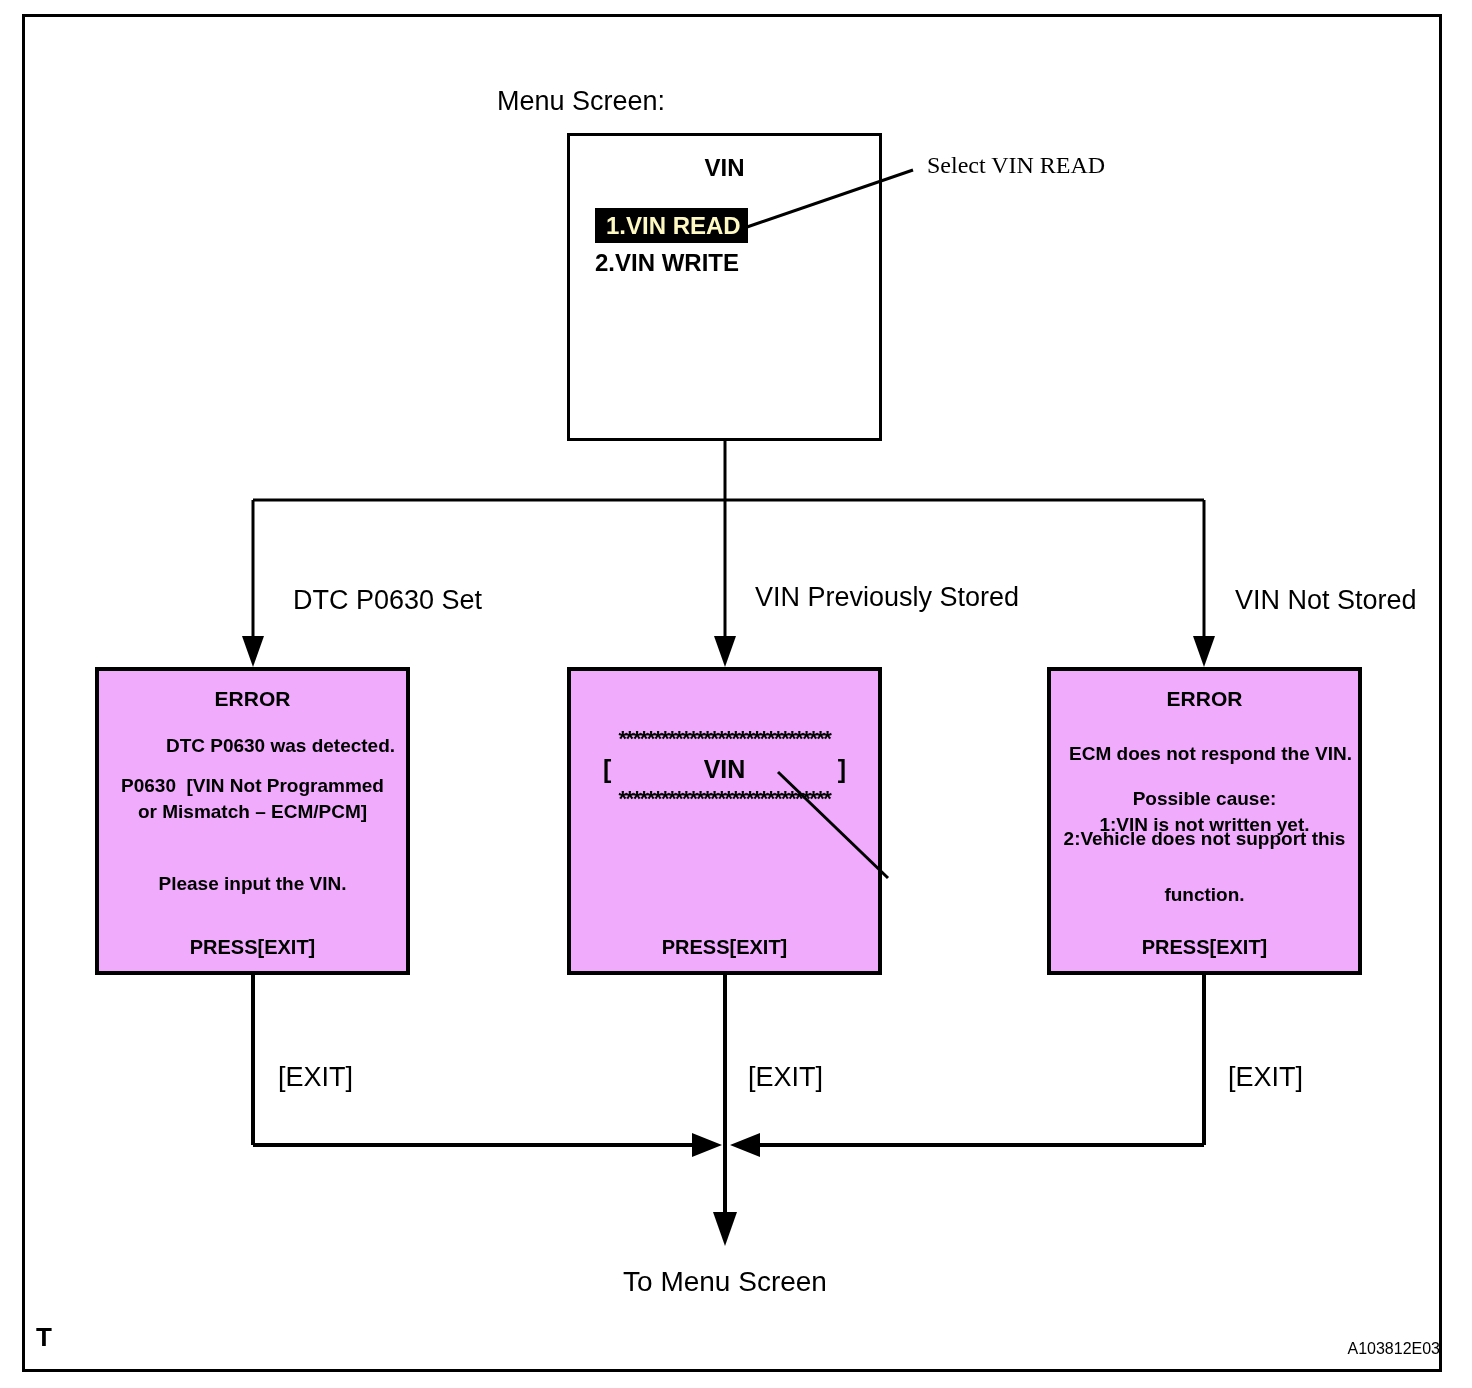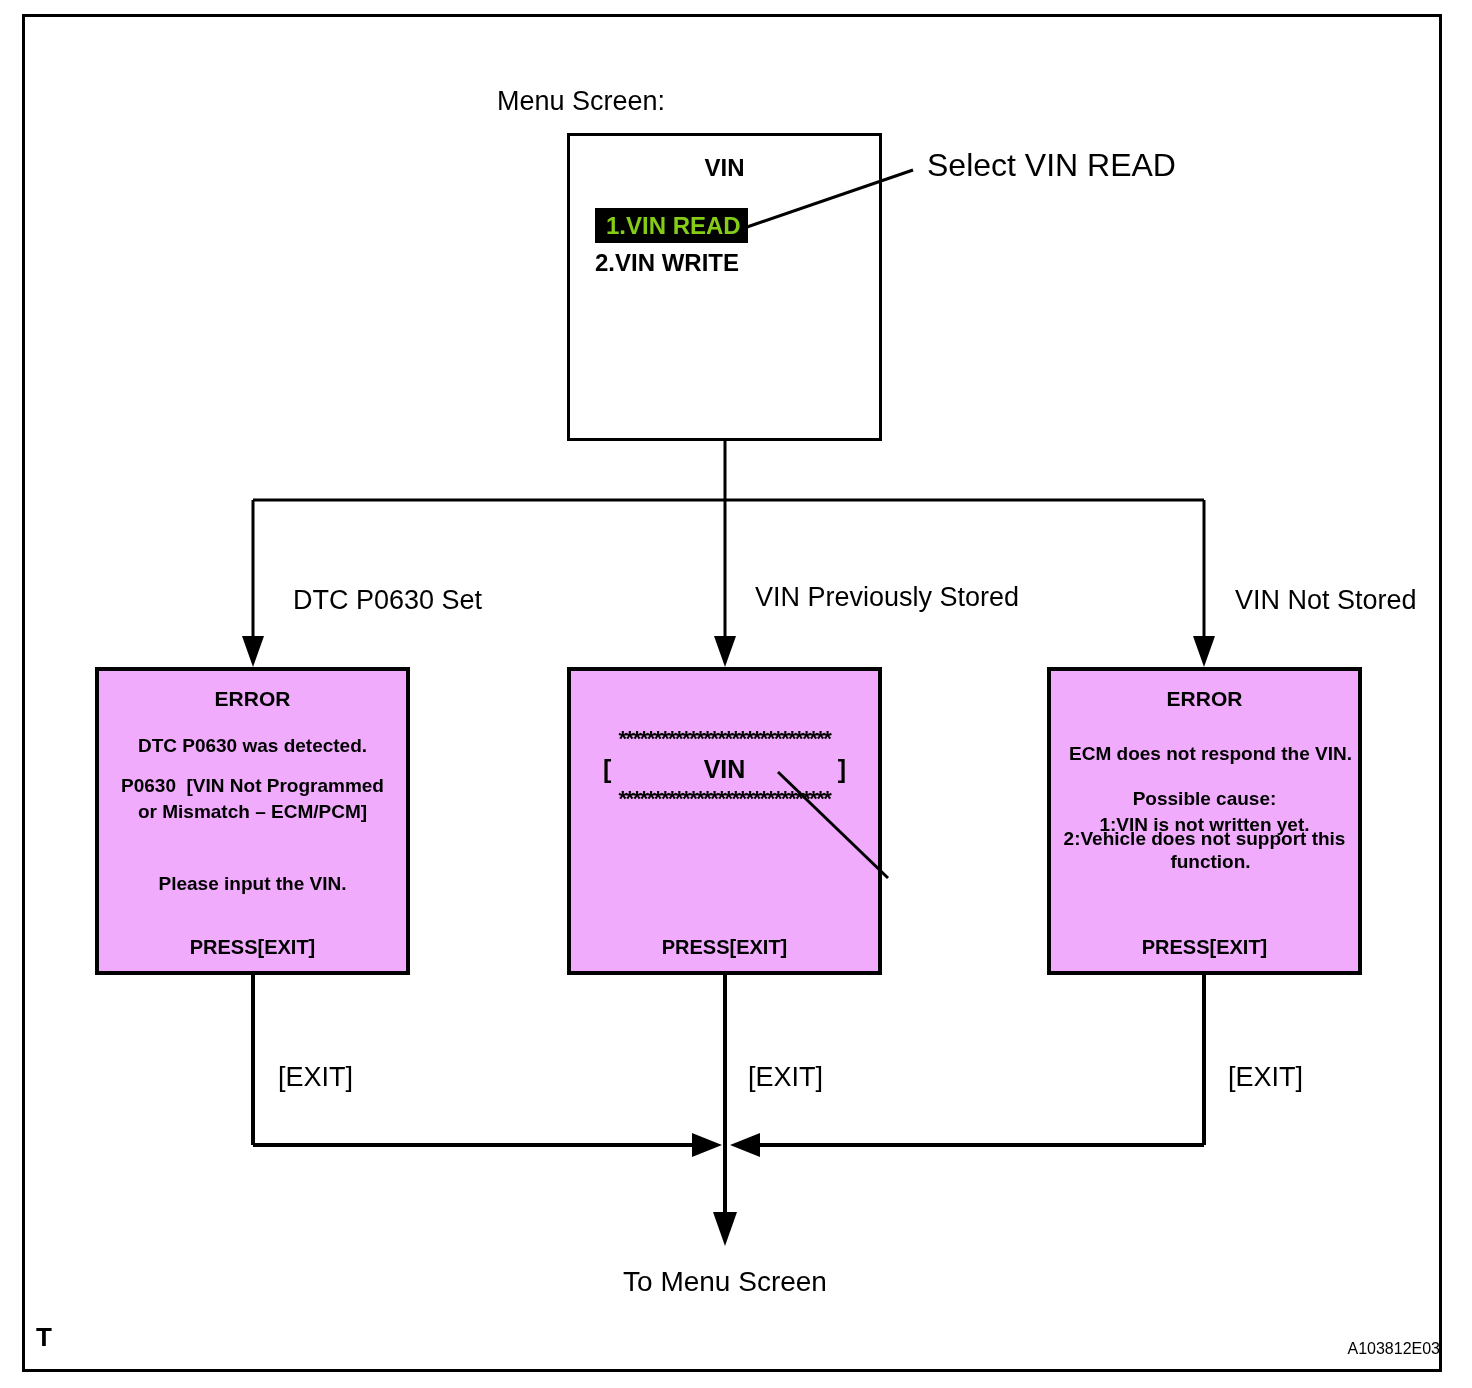--- a/index.html
+++ b/index.html
@@ -26,21 +26,21 @@
     border:3px solid #000; box-sizing:border-box;
     background:#fff;
   }
   .menu-title {
     position:absolute; top:18px; left:0; width:100%;
     text-align:center; font-weight:bold; font-size:24px;
   }
   .menu-item-highlight {
     position:absolute; left:25px; top:72px;
     width:153px; height:35px;
-    background:#000; color:#84cc16;
+    background:#000; color:#fef9c3;
     font-weight:bold; font-size:24px; line-height:35px;
     padding-left:11px; box-sizing:border-box;
     white-space:nowrap;
   }
   .menu-item {
     position:absolute; left:25px; top:112px;
     font-weight:bold; font-size:24px; line-height:30px;
     white-space:nowrap;
   }
 
@@ -87,29 +87,29 @@
   <div class="frame"></div>
 
   <div class="outer-label" style="left:497px; top:86px;">Menu Screen:</div>
 
   <div class="menu-box">
     <div class="menu-title">VIN</div>
     <div class="menu-item-highlight">1.VIN READ</div>
     <div class="menu-item">2.VIN WRITE</div>
   </div>
 
-  <div class="outer-label" style="left:927px; top:150px; font-size:32px;">Select VIN READ</div>
+  <div class="outer-label" style="left:927px; top:150px; font-size:24px;font-family:Liberation Serif, serif;">Select VIN READ</div>
 
   <div class="outer-label" style="left:293px; top:585px;">DTC P0630 Set</div>
   <div class="outer-label" style="left:755px; top:582px;">VIN Previously Stored</div>
   <div class="outer-label" style="left:1235px; top:585px;">VIN Not Stored</div>
 
   <div class="screen-box" id="box-left">
     <div class="bx-line bx-title">ERROR</div>
-    <div class="bx-line bx-body" style="top:62px;">DTC P0630 was detected.</div>
+    <div class="bx-line bx-body" style="top:62px;padding-left:28px;">DTC P0630 was detected.</div>
     <div class="bx-line bx-body" style="top:102px;">P0630  [VIN Not Programmed</div>
     <div class="bx-line bx-body" style="top:128px;">or Mismatch – ECM/PCM]</div>
     <div class="bx-line bx-body" style="top:200px;">Please input the VIN.</div>
     <div class="bx-line bx-press">PRESS[EXIT]</div>
   </div>
 
   <div class="screen-box" id="box-mid">
     <div class="bx-line stars" style="top:55px;">******************************</div>
     <div class="vin-row">
       <span>[</span>
@@ -120,21 +120,21 @@
     <div class="bx-line bx-press">PRESS[EXIT]</div>
   </div>
 
 
   <div class="screen-box" id="box-right">
     <div class="bx-line bx-title">ERROR</div>
     <div class="bx-line bx-body" style="top:70px;padding-left:6px;">ECM does not respond the VIN.</div>
     <div class="bx-line bx-body" style="top:115px;">Possible cause:</div>
     <div class="bx-line bx-body" style="top:141px;">1:VIN is not written yet.</div>
     <div class="bx-line bx-body" style="top:155px;">2:Vehicle does not support this</div>
-    <div class="bx-line bx-body" style="top:178px;margin-left:6px;">function.</div>
+    <div class="bx-line bx-body" style="top:211px;">function.</div>
     <div class="bx-line bx-press">PRESS[EXIT]</div>
   </div>
 
   <div class="outer-label" style="left:278px; top:1062px;">[EXIT]</div>
   <div class="outer-label" style="left:748px; top:1062px;">[EXIT]</div>
   <div class="outer-label" style="left:1228px; top:1062px;">[EXIT]</div>
 
   <div class="outer-label" style="left:600px; top:1266px; width:250px; text-align:center; font-size:28px;">To Menu Screen</div>
 
   <div class="corner-letter">T</div>

